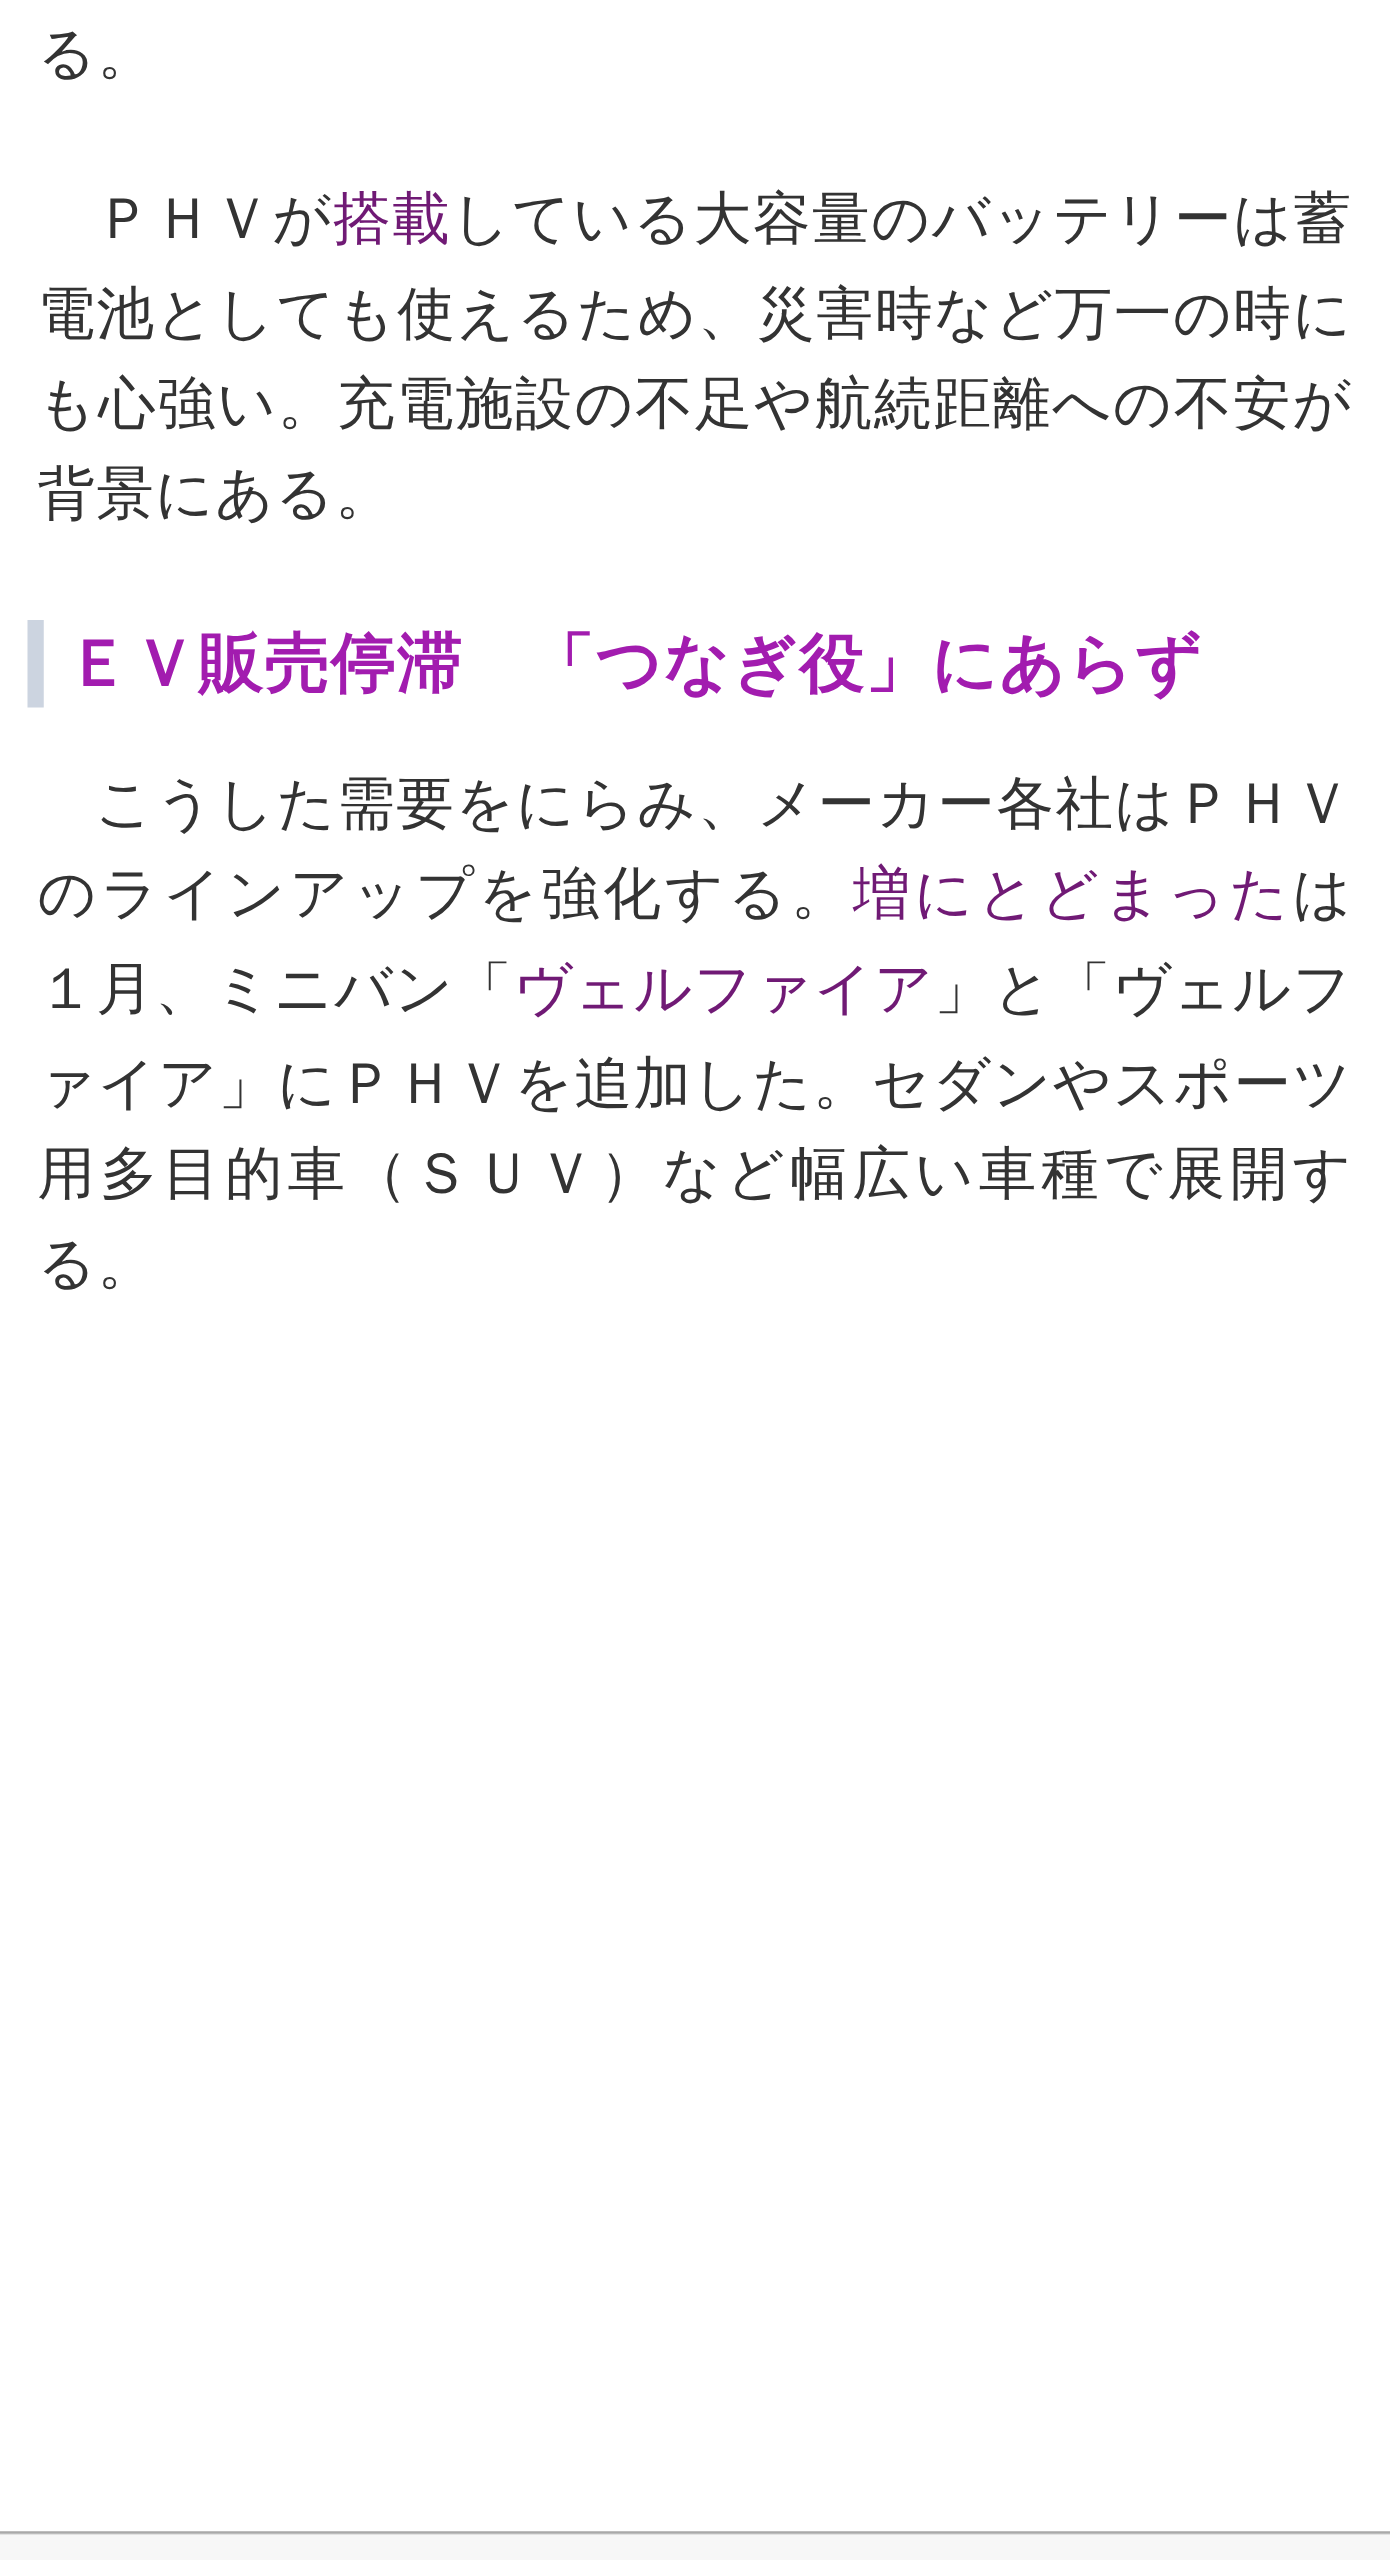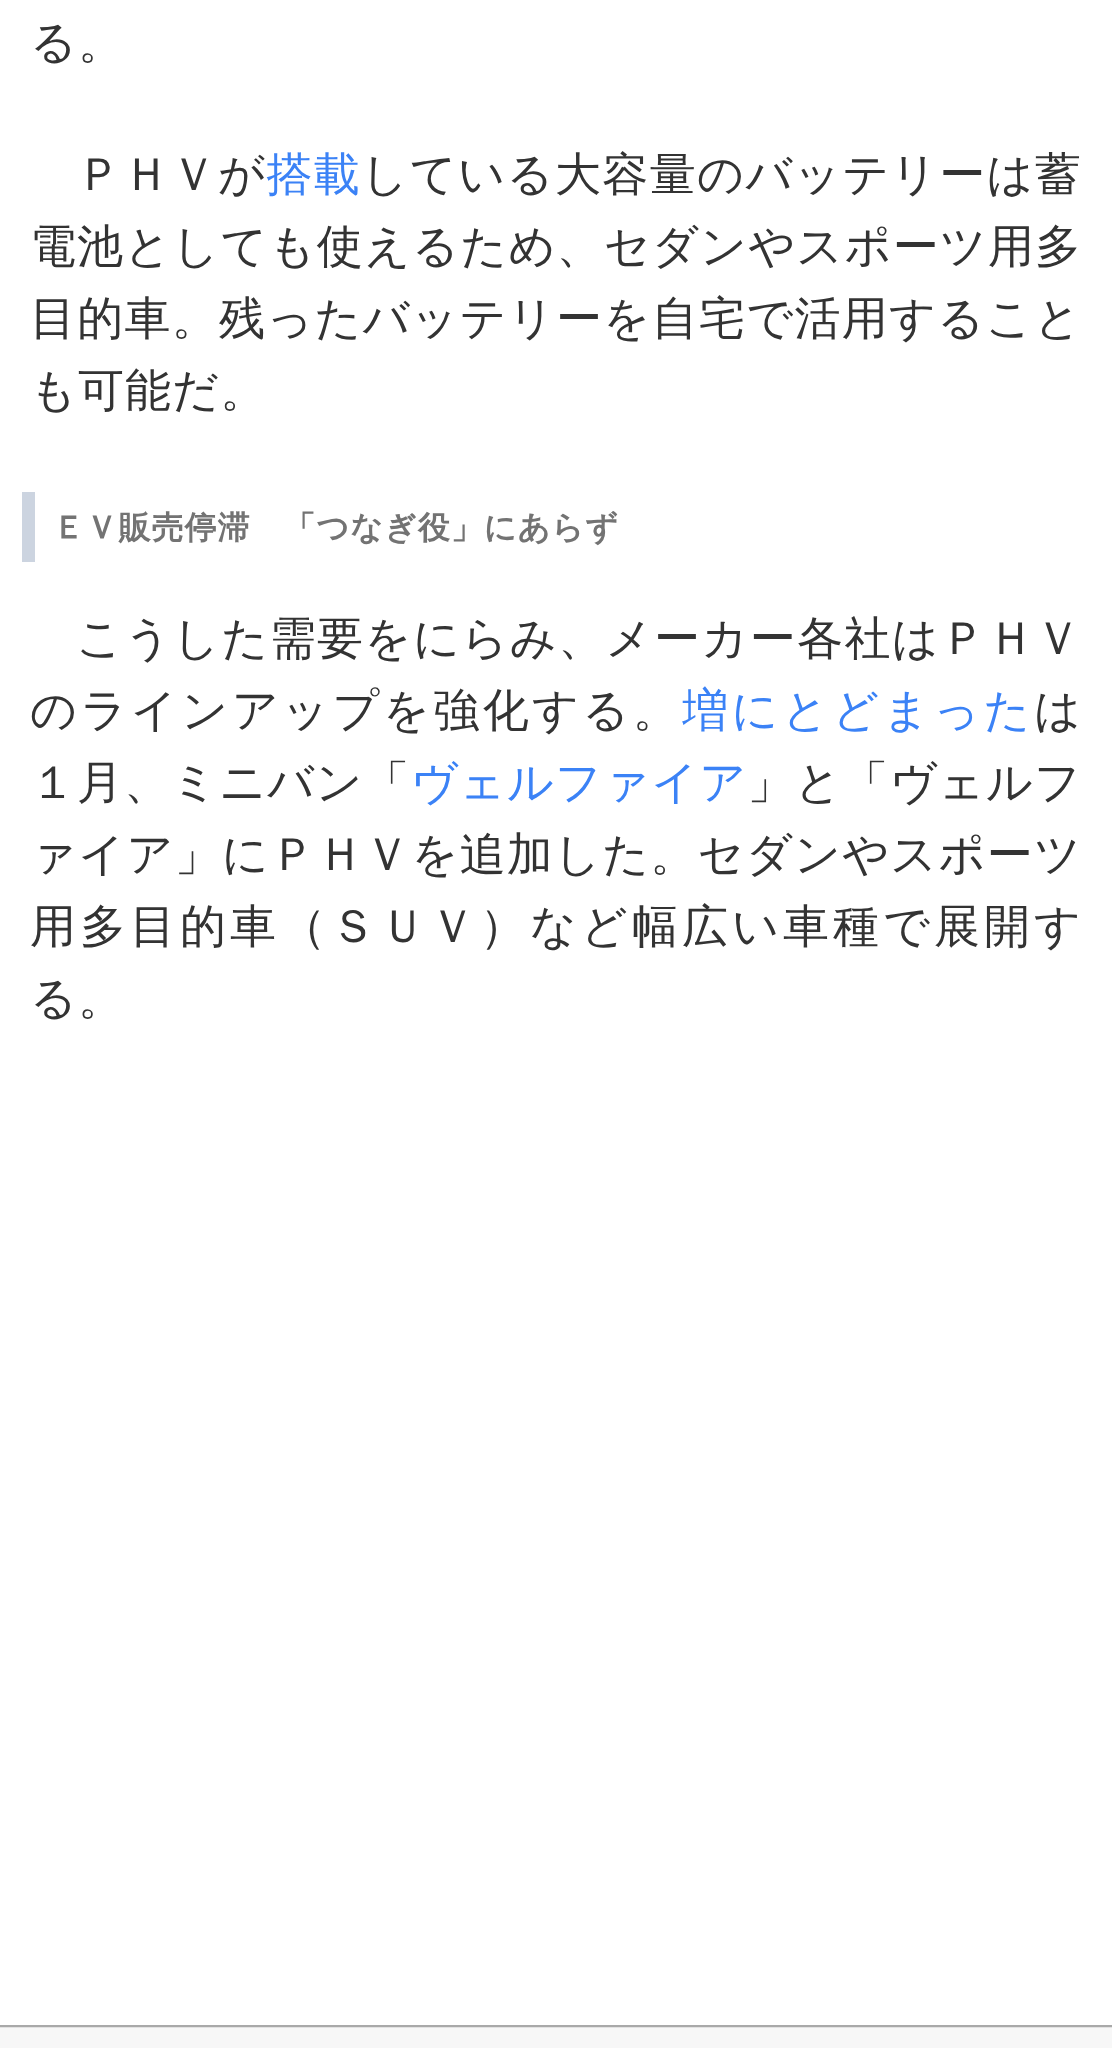--- a/index.html
+++ b/index.html
@@ -23,49 +23,50 @@
     text-align: justify;
   }
   .para {
     margin: 0 0 60px 0;
     text-indent: 1em;
   }
   .para.continuation {
     text-indent: 0;
   }
   .section-heading {
-    font-size: 32px;
+    font-size: 52px;
     line-height: 70px;
     font-weight: bold;
-    color: #737373;
+    color: #a21caf;
     letter-spacing: 1px;
     margin: 66px 0 40px -8px;
     border-left: 13px solid #ccd4e0;
     padding-left: 18px;
     text-indent: 0;
   }
   a.inline-link {
-    color: #3b82f6;
+    color: #701a75;
     text-decoration: none;
     cursor: pointer;
+    font-family: Liberation Mono, monospace;
   }
   .bottom-bar {
     position: absolute;
     left: 0;
     right: 0;
     bottom: 0;
     height: 21px;
     background: #f7f7f7;
     border-top: 2px solid #a9a9a9;
     box-shadow: inset 0 1px 0 #e2e2e2;
   }
 </style>
 </head>
 <body>
 
 <main class="article-body">
     <p class="para continuation"><span>る。</span></p>
-    <p class="para"><span>ＰＨＶが</span><a class="inline-link" href="#">搭載</a><span>している大容量のバッテリーは蓄電池としても使えるため、セダンやスポーツ用多目的車。残ったバッテリーを自宅で活用することも可能だ。</span></p>
+    <p class="para"><span>ＰＨＶが</span><a class="inline-link" href="#">搭載</a><span>している大容量のバッテリーは蓄電池としても使えるため、災害時など万一の時にも心強い。充電施設の不足や航続距離への不安が背景にある。</span></p>
     <h2 class="section-heading"><span>ＥＶ販売停滞　「つなぎ役」にあらず</span></h2>
     <p class="para"><span>こうした需要をにらみ、メーカー各社はＰＨＶのラインアップを強化する。</span><a class="inline-link" href="#">増にとどまった</a><span>は１月、ミニバン「</span><a class="inline-link" href="#">ヴェルファイア</a><span>」と「ヴェルファイア」にＰＨＶを追加した。セダンやスポーツ用多目的車（ＳＵＶ）など幅広い車種で展開する。</span></p>
   </main>
 
 <div class="bottom-bar"></div>
 
 </body></html>

